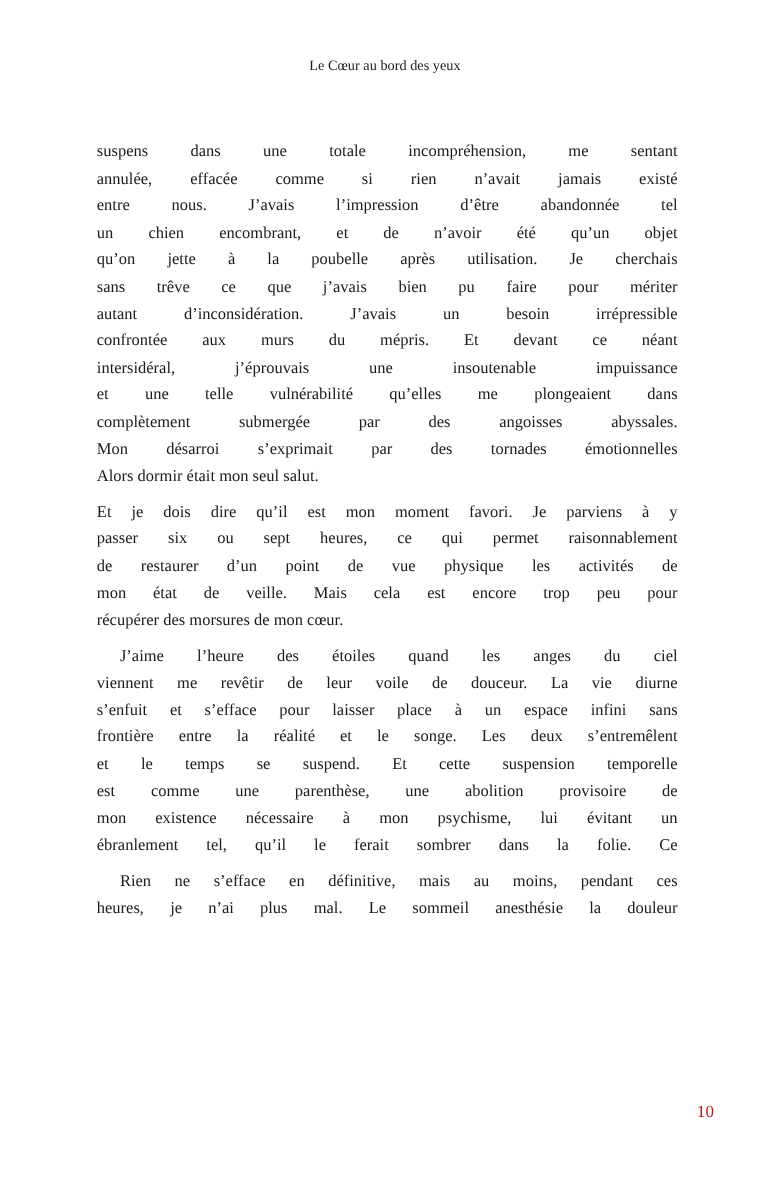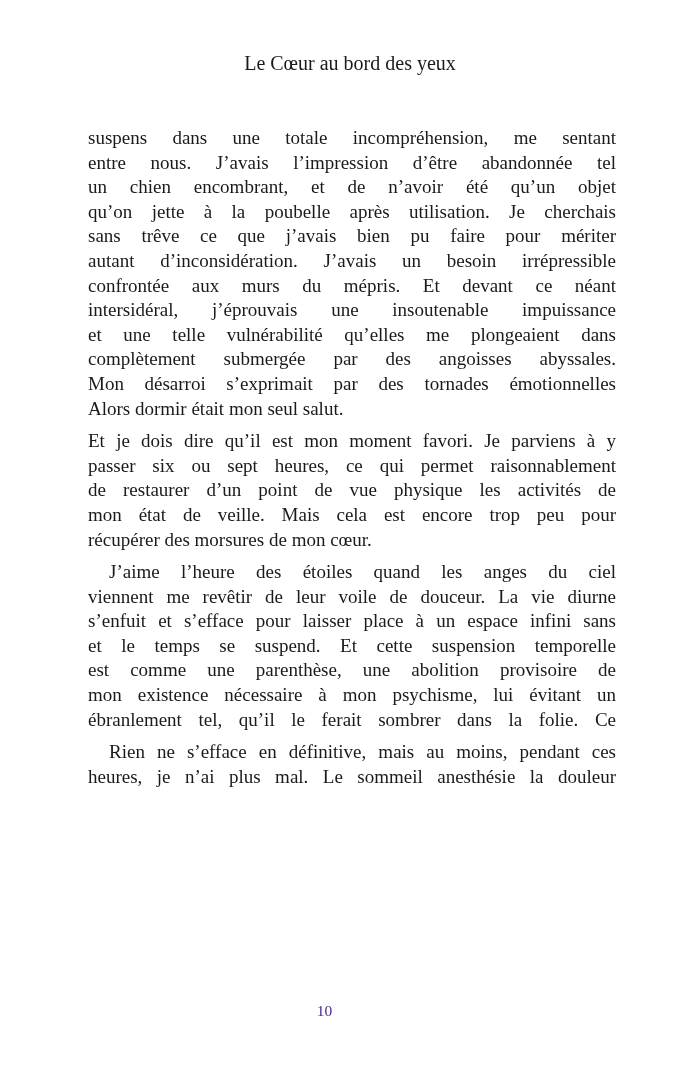--- a/index.html
+++ b/index.html
@@ -4,49 +4,50 @@
   <style>
     html, body { margin: 0; padding: 0; background: #ffffff; }
     body { width: 700px; height: 1080px; position: relative; overflow: hidden; }
     .page {
       position: absolute; left: 0; top: 0; width: 700px; height: 1080px;
       background: #ffffff; color: #1a1a1a;
       font-family: "Liberation Serif", "DejaVu Serif", serif;
     }
     .running-head {
       position: absolute; top: 52px; left: 0; width: 700px;
-      text-align: center; font-size: 20px; color: #1a1a1a;
+      text-align: center; font-size: 13px; color: #1a1a1a;
     }
     .body-text {
       position: absolute; left: 88px; top: 126px; width: 528px;
-      font-size: 19px; line-height: 24.6px;
+      font-size: 15px; line-height: 24.6px;
     }
     .line {
       display: block; white-space: nowrap;
       text-align: justify; text-align-last: justify;
       height: 24.6px;
     }
     .line.last { text-align-last: left; }
     .line.indent { padding-left: 21px; }
     .para-gap { height: 8px; }
     .folio {
       position: absolute; top: 1002px; left: 0; width: 649px;
-      text-align: center; font-size: 15.5px; color: #4c1d95;
+      text-align: right; font-size: 15.5px; color: #b91c1c;
     }
   </style>
 </head>
 <body>
 
 <div class="page">
   <div class="running-head">Le Cœur au bord des yeux</div>
 
   <div class="body-text">
 
     <div>
       <span class="line">suspens dans une totale incompréhension, me sentant</span>
+      <span class="line">annulée, effacée comme si rien n’avait jamais existé</span>
       <span class="line">entre nous. J’avais l’impression d’être abandonnée tel</span>
       <span class="line">un chien encombrant, et de n’avoir été qu’un objet</span>
       <span class="line">qu’on jette à la poubelle après utilisation. Je cherchais</span>
       <span class="line">sans trêve ce que j’avais bien pu faire pour mériter</span>
       <span class="line">autant d’inconsidération. J’avais un besoin irrépressible</span>
       <span class="line">confrontée aux murs du mépris. Et devant ce néant</span>
       <span class="line">intersidéral, j’éprouvais une insoutenable impuissance</span>
       <span class="line">et une telle vulnérabilité qu’elles me plongeaient dans</span>
       <span class="line">complètement submergée par des angoisses abyssales.</span>
       <span class="line">Mon désarroi s’exprimait par des tornades émotionnelles</span>
@@ -60,20 +61,21 @@
       <span class="line">de restaurer d’un point de vue physique les activités de</span>
       <span class="line">mon état de veille. Mais cela est encore trop peu pour</span>
       <span class="line last">récupérer des morsures de mon cœur.</span>
     </div>
     <div class="para-gap"></div>
 
     <div>
       <span class="line indent">J’aime l’heure des étoiles quand les anges du ciel</span>
       <span class="line">viennent me revêtir de leur voile de douceur. La vie diurne</span>
       <span class="line">s’enfuit et s’efface pour laisser place à un espace infini sans</span>
+      <span class="line">frontière entre la réalité et le songe. Les deux s’entremêlent</span>
       <span class="line">et le temps se suspend. Et cette suspension temporelle</span>
       <span class="line">est comme une parenthèse, une abolition provisoire de</span>
       <span class="line">mon existence nécessaire à mon psychisme, lui évitant un</span>
       <span class="line">ébranlement tel, qu’il le ferait sombrer dans la folie. Ce</span>
     </div>
     <div class="para-gap"></div>
 
     <div>
       <span class="line indent">Rien ne s’efface en définitive, mais au moins, pendant ces</span>
       <span class="line">heures, je n’ai plus mal. Le sommeil anesthésie la douleur</span>

